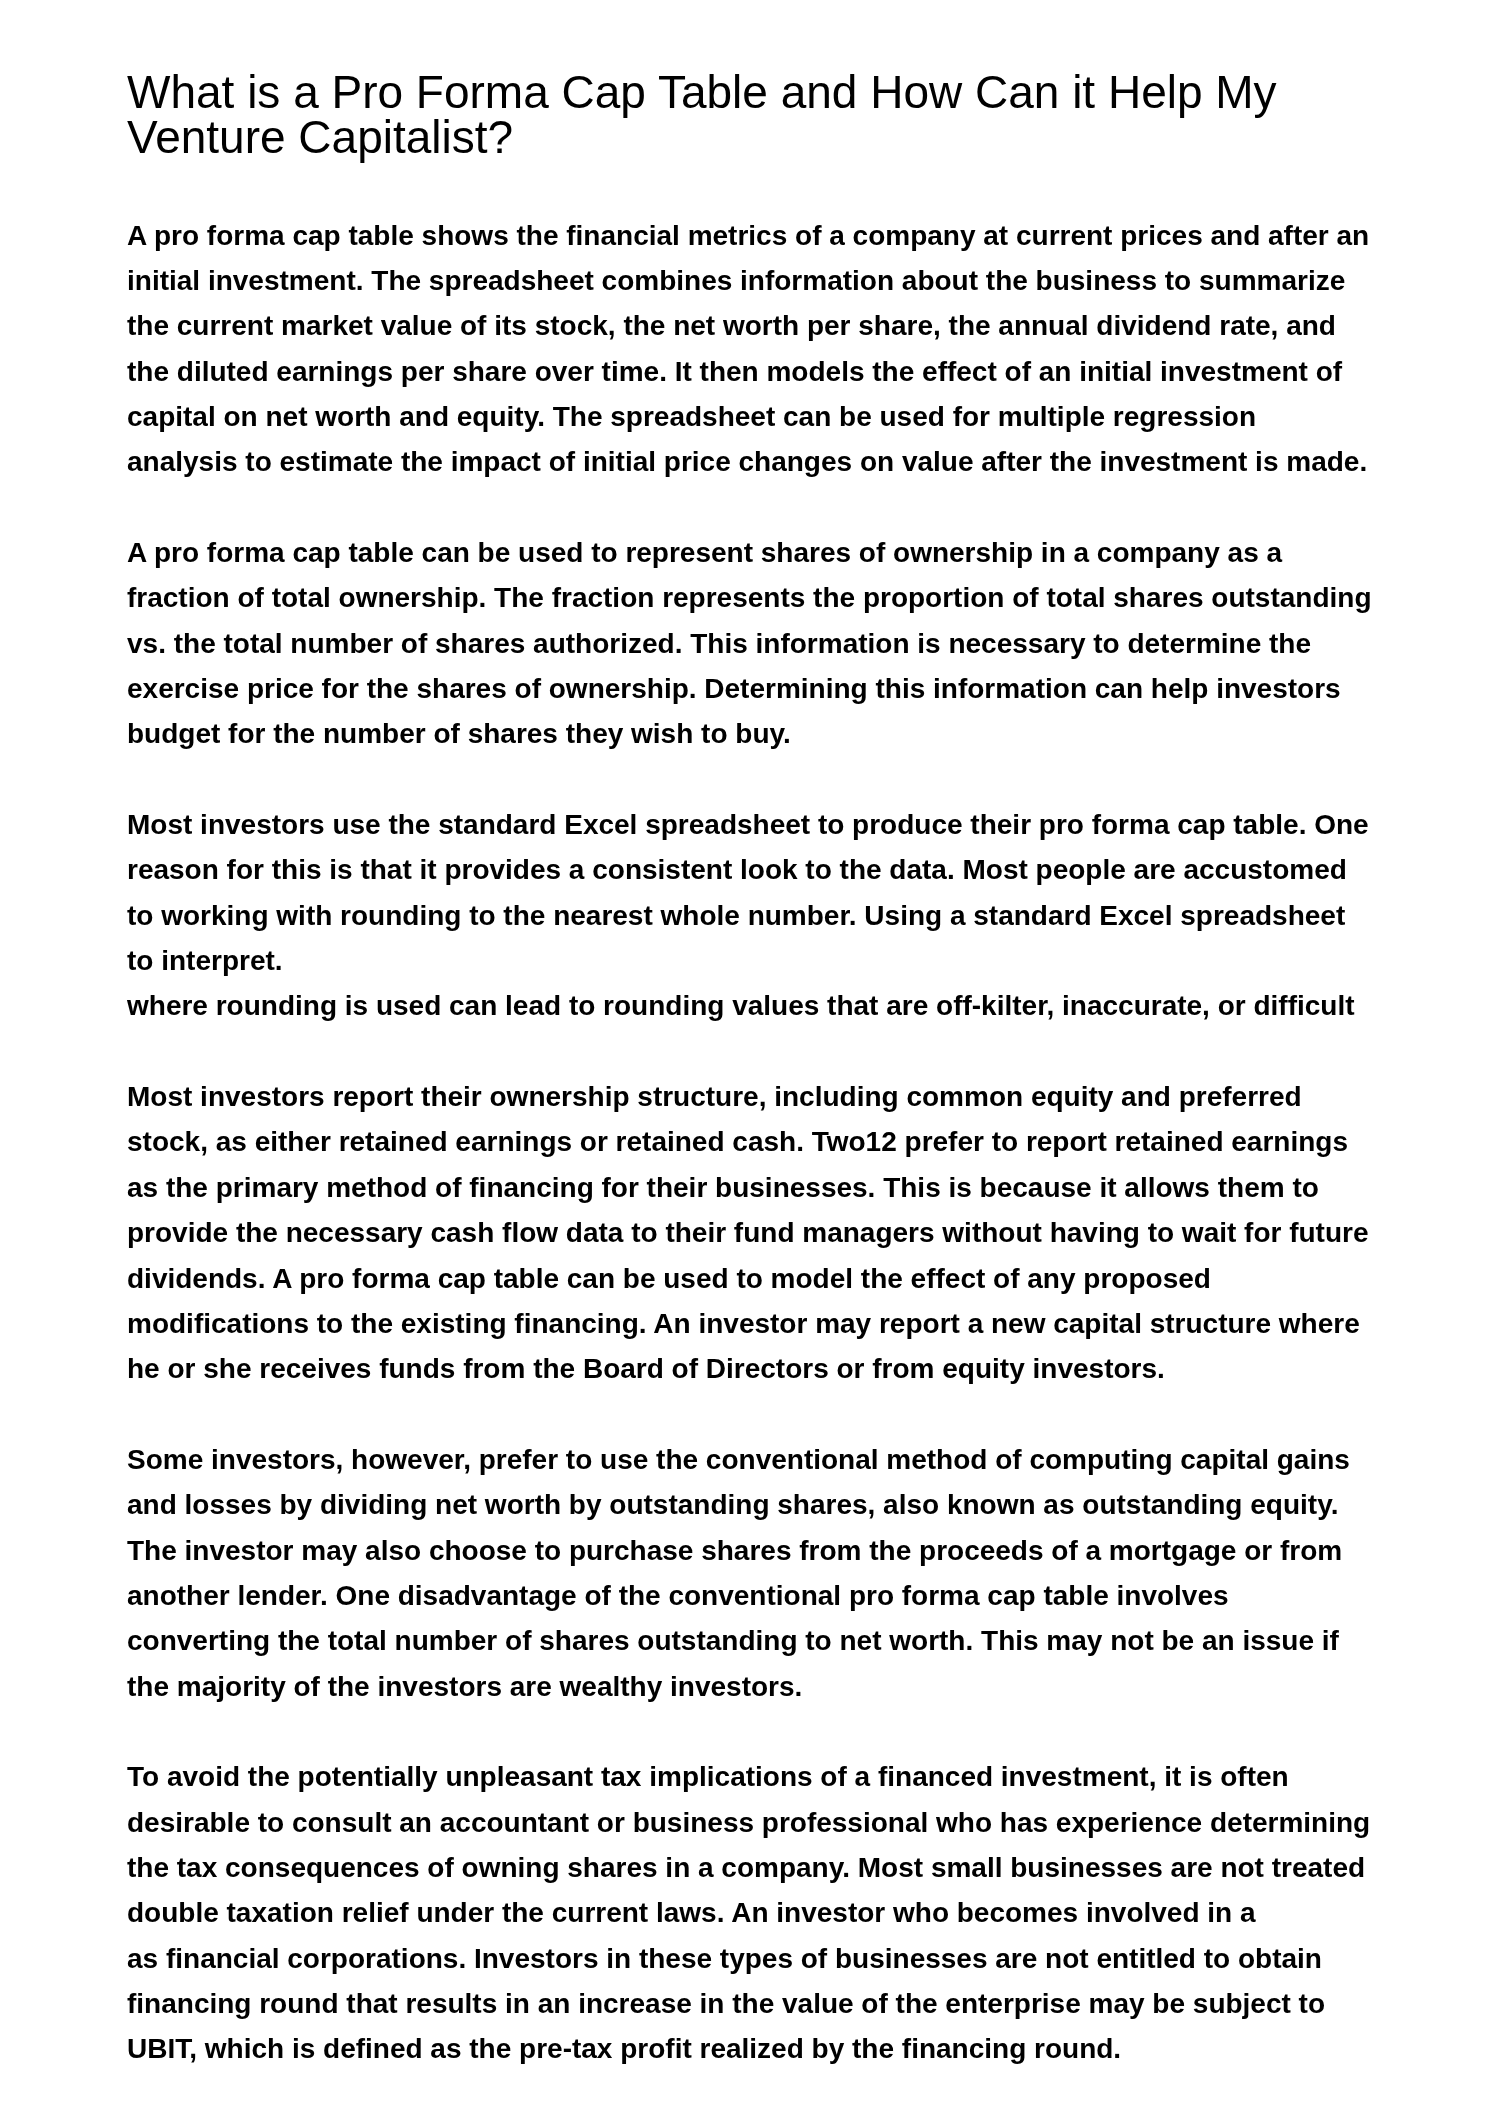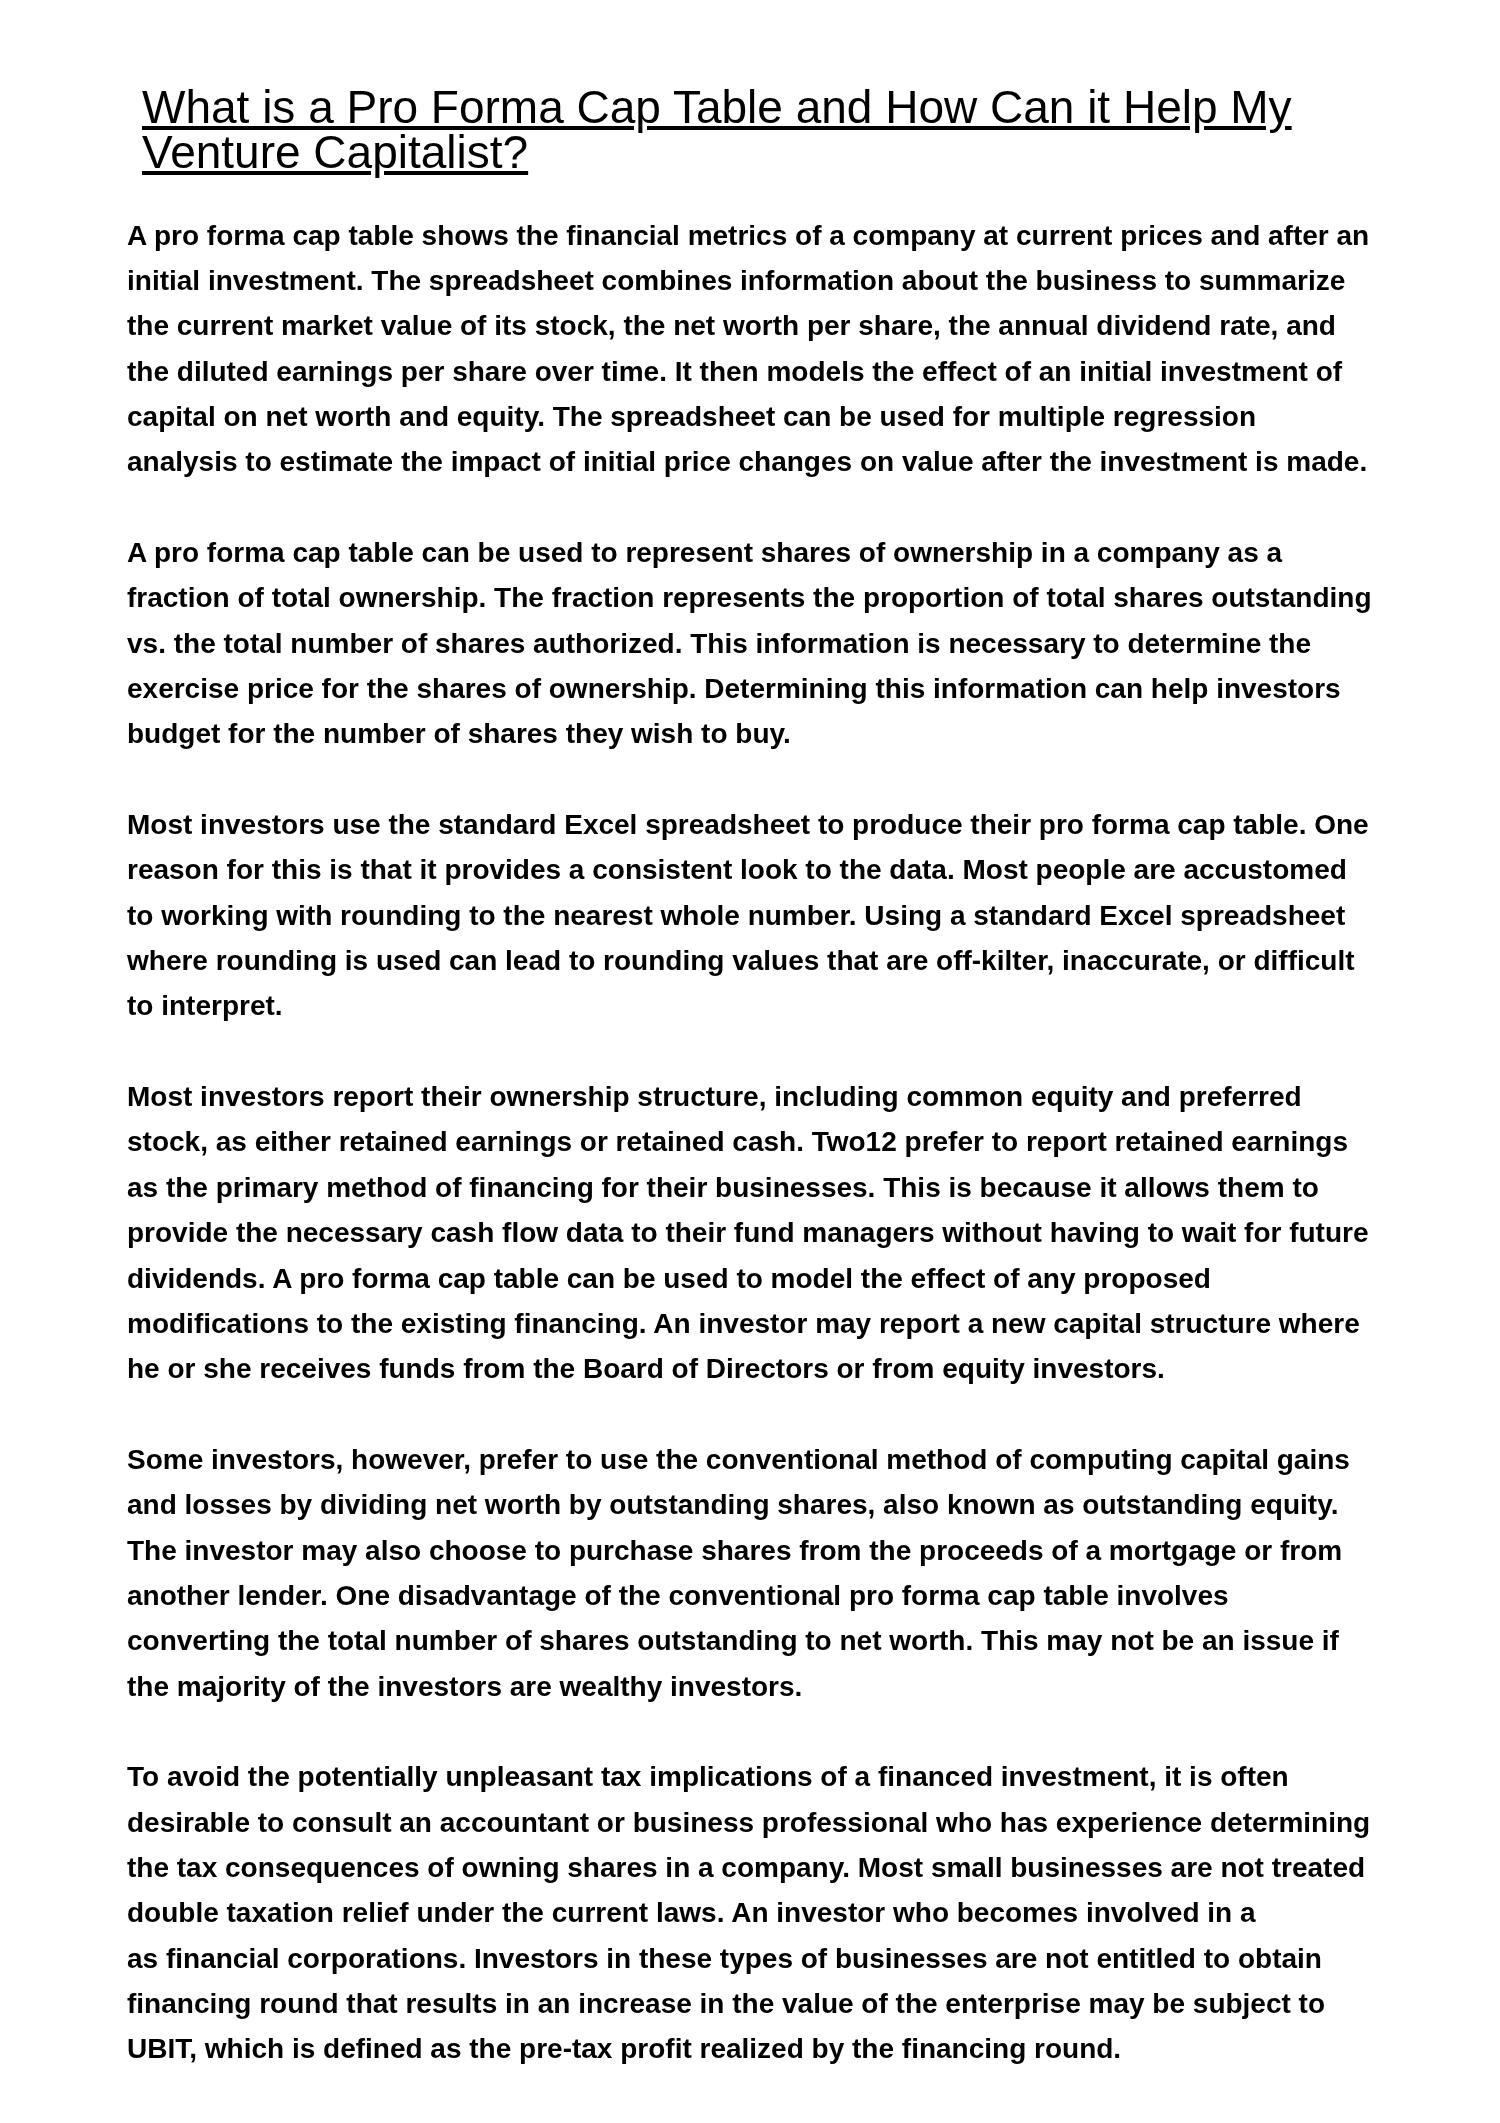--- a/index.html
+++ b/index.html
@@ -19,27 +19,26 @@
       position: absolute;
       left: 127px;
       top: 0;
       width: 1250px;
     }
     .title {
       position: absolute;
       left: 0;
       top: 69.6px;
       width: 1250px;
-      margin: 15px;
+      margin: 0;
       font-size: 46px;
       font-weight: normal;
       line-height: 45px;
       letter-spacing: 0;
       white-space: normal;
-      text-decoration: underline;
     }
     .body {
       position: absolute;
       left: 0;
       top: 212.6px;
       width: 1250px;
     }
     .para {
       margin: 0 0 45.35px 0;
       font-size: 28px;
@@ -76,22 +75,22 @@
       <span class="line">fraction of total ownership. The fraction represents the proportion of total shares outstanding</span>
       <span class="line">vs. the total number of shares authorized. This information is necessary to determine the</span>
       <span class="line">exercise price for the shares of ownership. Determining this information can help investors</span>
       <span class="line">budget for the number of shares they wish to buy.</span>
     </p>
 
     <p class="para">
       <span class="line">Most investors use the standard Excel spreadsheet to produce their pro forma cap table. One</span>
       <span class="line">reason for this is that it provides a consistent look to the data. Most people are accustomed</span>
       <span class="line">to working with rounding to the nearest whole number. Using a standard Excel spreadsheet</span>
+      <span class="line">to interpret.</span>
       <span class="line">where rounding is used can lead to rounding values that are off-kilter, inaccurate, or difficult</span>
-      <span class="line">to interpret.</span>
     </p>
 
     <p class="para">
       <span class="line">Most investors report their ownership structure, including common equity and preferred</span>
       <span class="line">stock, as either retained earnings or retained cash. Two12 prefer to report retained earnings</span>
       <span class="line">as the primary method of financing for their businesses. This is because it allows them to</span>
       <span class="line">provide the necessary cash flow data to their fund managers without having to wait for future</span>
       <span class="line">dividends. A pro forma cap table can be used to model the effect of any proposed</span>
       <span class="line">modifications to the existing financing. An investor may report a new capital structure where</span>
       <span class="line">he or she receives funds from the Board of Directors or from equity investors.</span>

